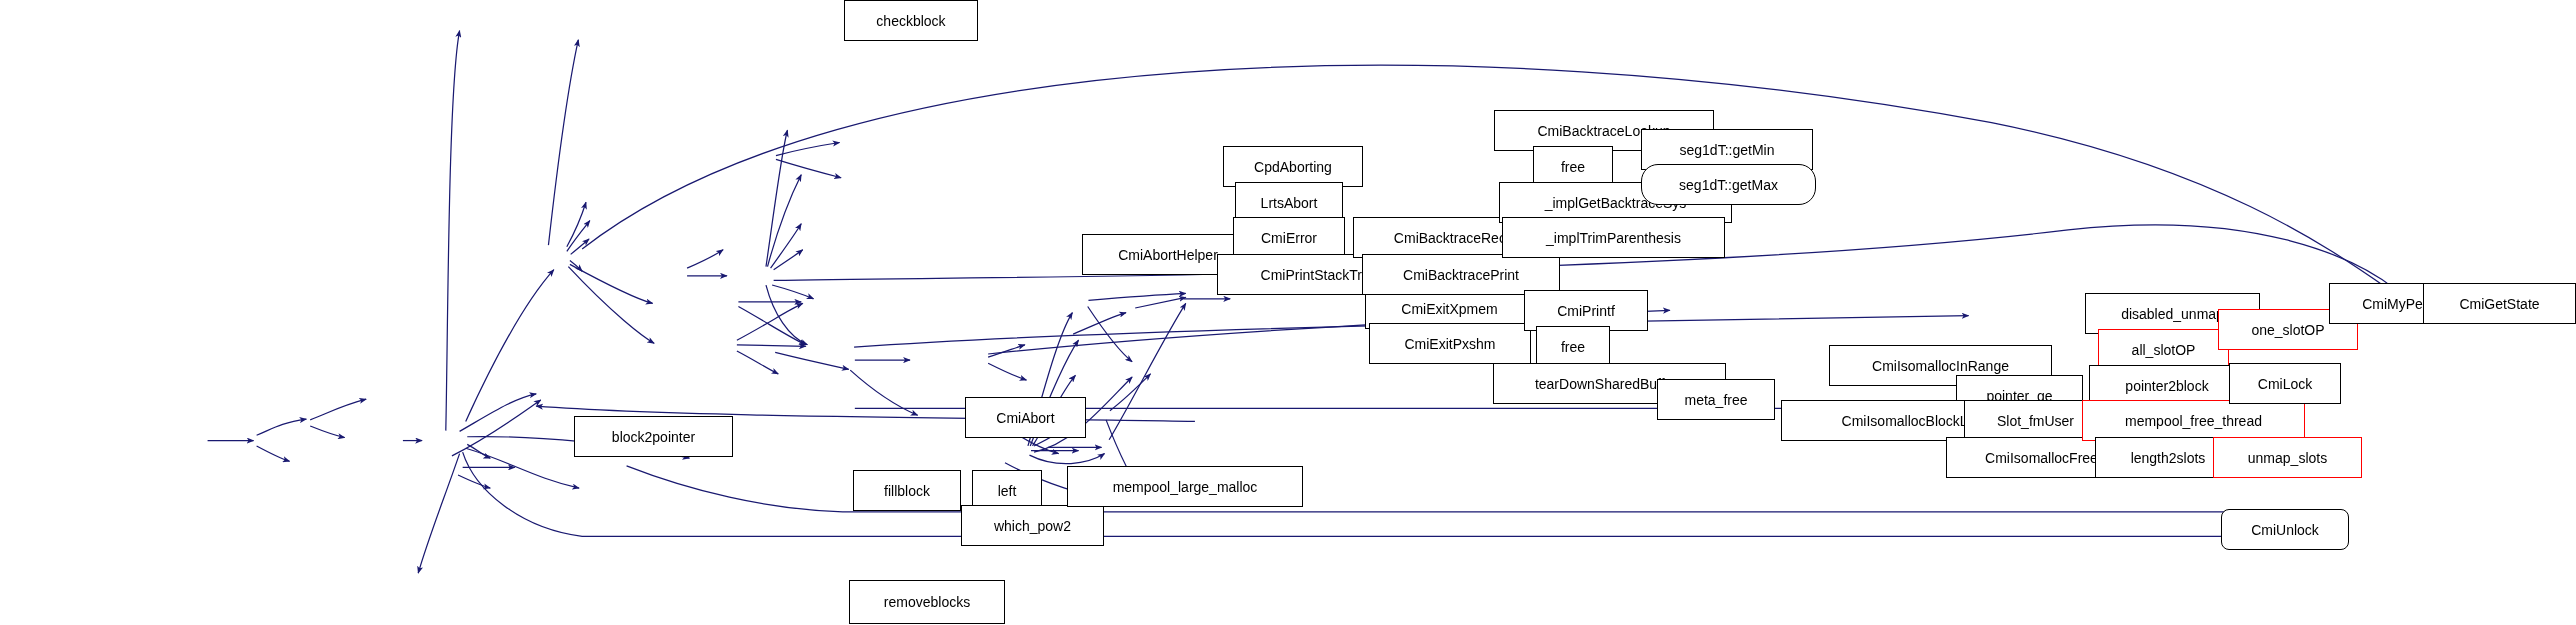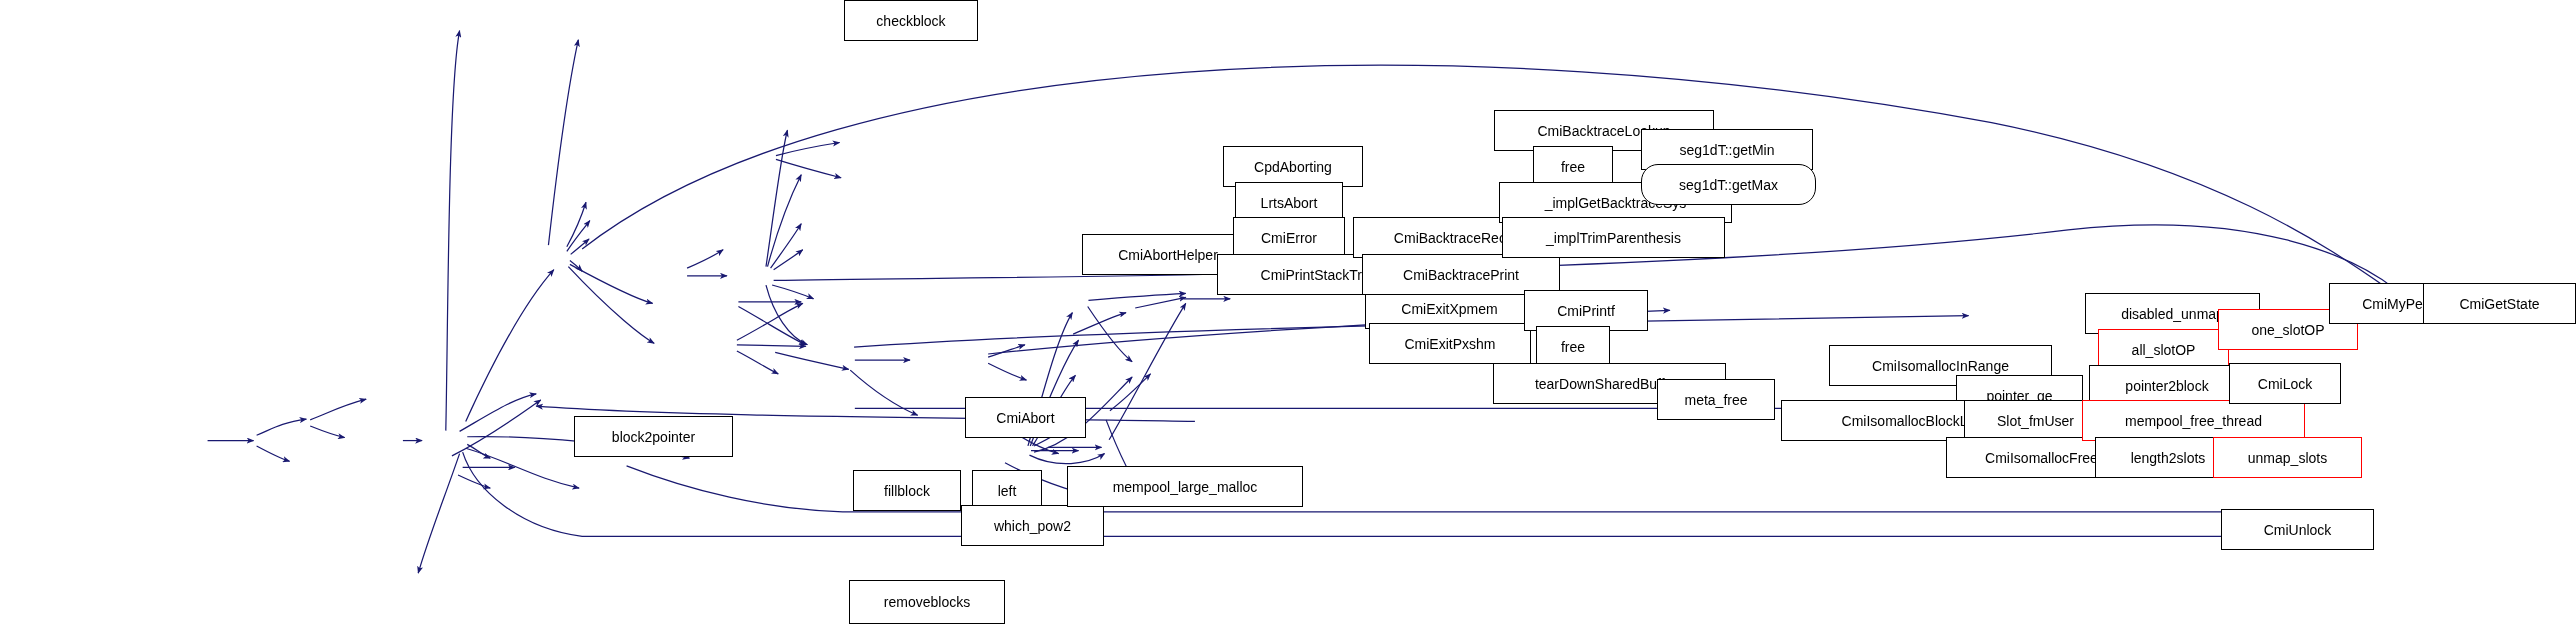--- a/index.html
+++ b/index.html
@@ -234,21 +234,21 @@
     </div>
     <div class="node red" style="left: 2218px; top: 309px; width: 140px; height: 41px;">
       <span class="nlabel">one_slotOP</span>
     </div>
     <div class="node" style="left: 2229px; top: 363px; width: 112px; height: 41px;">
       <span class="nlabel">CmiLock</span>
     </div>
     <div class="node red" style="left: 2213px; top: 437px; width: 149px; height: 41px;">
       <span class="nlabel">unmap_slots</span>
     </div>
-    <div class="node" style="left: 2221px; top: 509px; width: 153px; height: 41px;">
+    <div class="node" style="left: 2221px; top: 509px; width: 128px; height: 41px; border-radius: 8px;">
       <span class="nlabel">CmiUnlock</span>
     </div>
     <div class="node" style="left: 2329px; top: 283px; width: 127px; height: 41px;">
       <span class="nlabel">CmiMyPe</span>
     </div>
     <div class="node" style="left: 2423px; top: 283px; width: 153px; height: 41px;">
       <span class="nlabel">CmiGetState</span>
     </div>
   </div>
 

